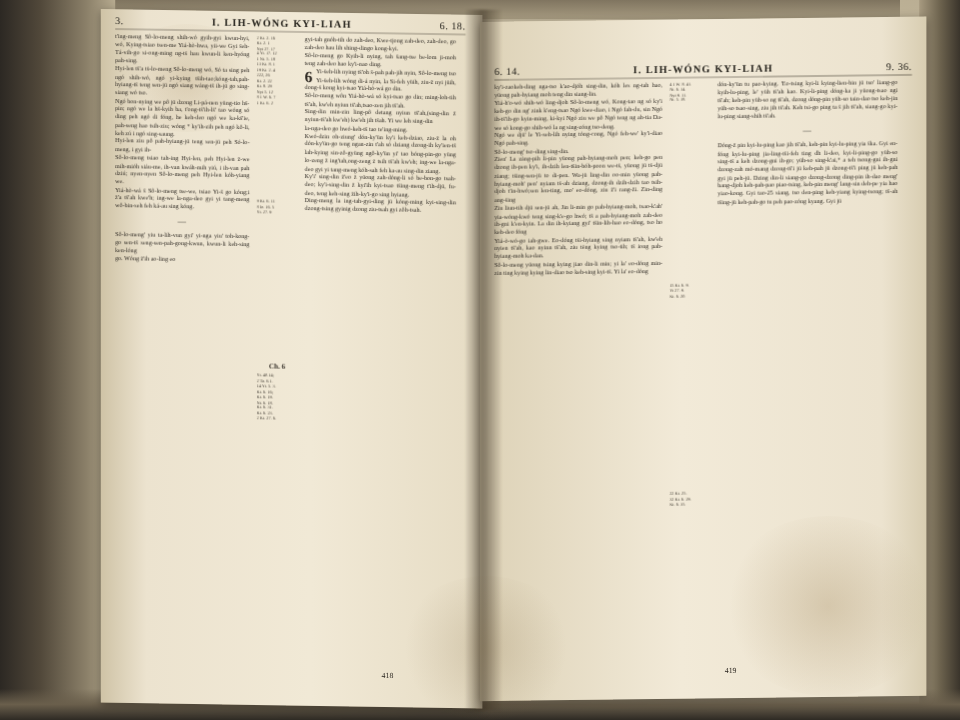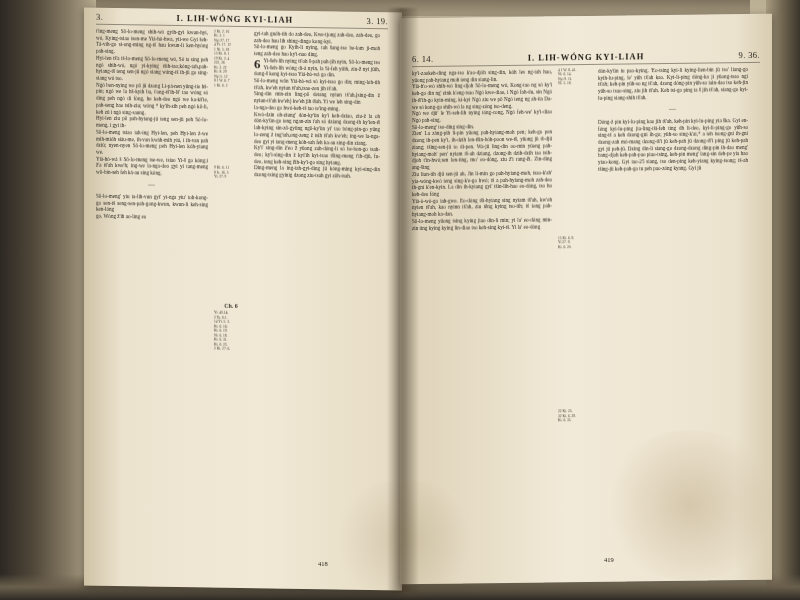--- a/index.html
+++ b/index.html
@@ -151,21 +151,21 @@
     <div class="gutter"></div>
 
     <div class="stain" style="left:96px; top:20px; width:120px; height:90px; background:radial-gradient(circle, rgba(150,120,70,.22), rgba(150,120,70,0) 70%);"></div>
     <div class="stain" style="left:600px; top:430px; width:180px; height:150px; background:radial-gradient(circle, rgba(140,110,60,.25), rgba(140,110,60,0) 70%);"></div>
     <div class="stain" style="left:330px; top:480px; width:150px; height:120px; background:radial-gradient(circle, rgba(120,95,55,.18), rgba(120,95,55,0) 70%);"></div>
 
     <div class="pagebox blur" style="left:96px; top:14px; width:292px; transform:skewY(0.9deg);">
       <div class="hdr">
         <span>3.</span>
         <span class="mid">I. LIH-WÓNG KYI-LIAH</span>
-        <span>3.  19.</span>
+        <span>6.  18.</span>
       </div>
       <div class="rule"></div>
 
       <div class="cols">
         <div class="col" style="width:112px;">
           <p>t'ing-meng Sô-lo-meng shih-wó gyih-gyi kwun-hyi, wó, Kying-tsiao tsen-me Yiá-hò-hwa, yii-we Gyi s̄eh-Tá-vih-go si-ong-ming ng-ts̄ hau kwun-li ken-hyóng pah-sing.</p>
           <p>Hyi-len ts̄'a ts̄-lo-meng Sô-lo-meng wó, Só ta sing peh ngó shih-wó, ngó yi-kying ts̄ih-tao;kóng-tah,pah-hyiang-ts̄ teng sen-jü ngó siang wáng-ts̄ ih-jü go sing-siang wó tso.</p>
           <p>Ngó bon-nying we pô jü dzong Li-pá-nen yüng-tio hs̄-pin; ngó we la hs̄-kyih ba, t'ong-ts̄'ih-ls̄' tao wóng só ding peh ngó di fóng, he keh-deo ngó we ka-ks̄'ie, pah-seng hao tsih-ziu; wóng * ky'ih-zih peh ngó kô-li, keh zú i ngó sing-saung.</p>
           <p>Hyi-len ziu pô pah-hyiang-jü teng sen-jü peh Só-lo-meng, i gyi ih-</p>
           <p>Sô-lo-meng tsiao tah-ing Hyi-len, peh Hyi-len z̄-we mih-mióh siáu-me, ih-van kwáh-mih yiú, i ih-van pah dziú; nyen-nyen Sô-lo-meng peh Hyi-len kóh-yiang we.</p>

